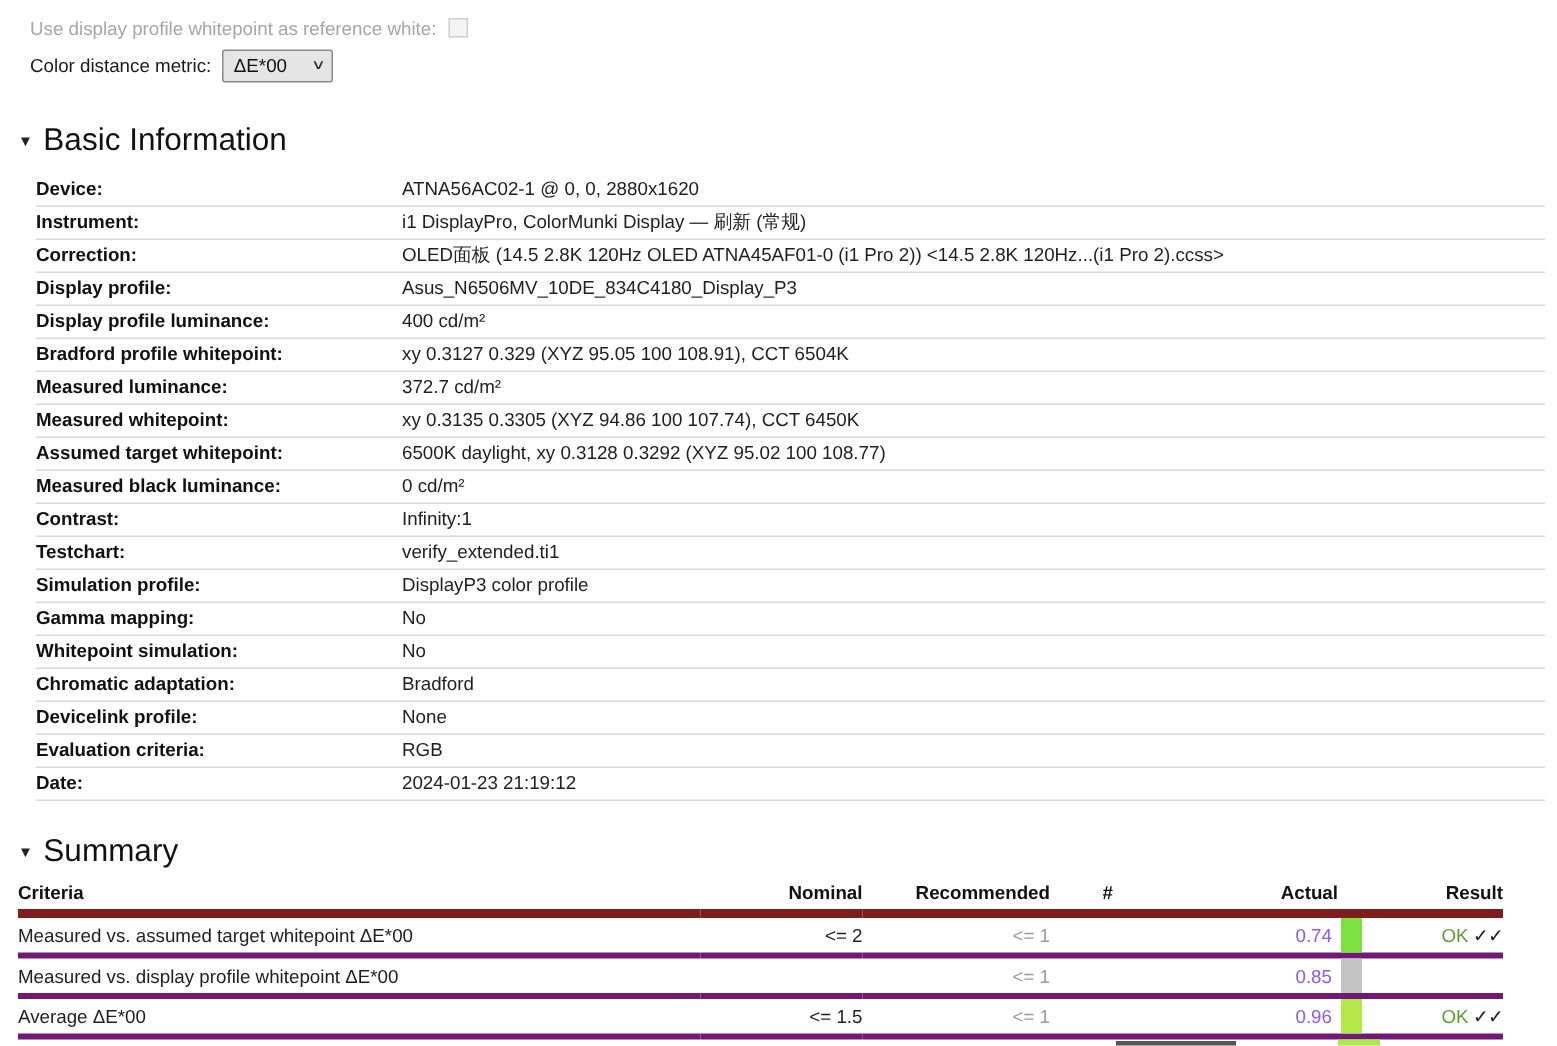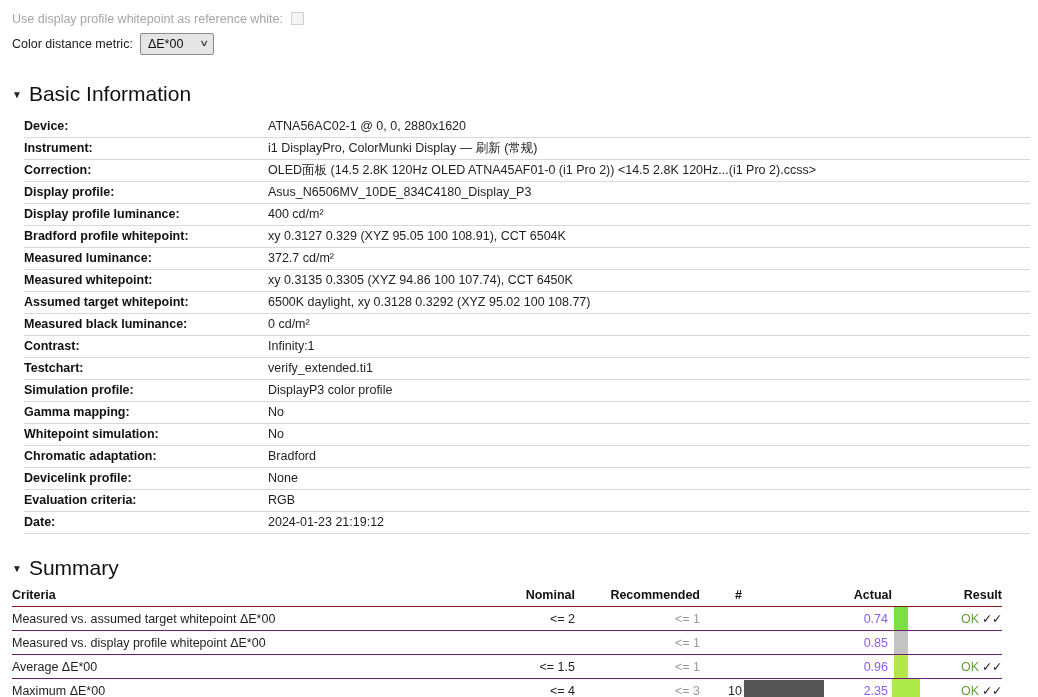--- a/index.html
+++ b/index.html
@@ -13,21 +13,21 @@
   }
   body {
     font-family: "Liberation Sans", "DejaVu Sans", sans-serif;
     font-size: 12.5px;
     color: #1a1a1a;
     -webkit-font-smoothing: antialiased;
   }
 
   
   .options {
-    padding: 6px 0 0 0;
+    padding: 6px 0 0 8px;
   }
   .opt-row {
     display: flex;
     align-items: center;
     height: 25px;
     padding-left: 12px;
   }
   .opt-label {
     font-size: 12.5px;
     white-space: nowrap;
@@ -120,29 +120,29 @@
     width: 990px;
     margin-left: 12px;
     margin-top: 3px;
     table-layout: fixed;
   }
   .summary th {
     font-size: 12.5px;
     font-weight: bold;
     color: #111;
     padding: 0 0 4px 0;
-    border-bottom: 1px solid #7f1d1d;
+    border-bottom: 6px solid #7f1d1d;
     text-align: right;
     vertical-align: bottom;
     white-space: nowrap;
   }
   .summary th.crit { text-align: left; }
   .summary td {
     font-size: 12.5px;
-    border-bottom: 1px solid #701a75;
+    border-bottom: 4px solid #701a75;
     padding: 3px 0 3px 0;
     height: 21.5px;
     text-align: right;
     vertical-align: middle;
     white-space: nowrap;
   }
   .summary td.crit { text-align: left; color: #1f1f1f; }
   .col-crit { width: 455px; }
   .col-nom  { width: 108px; }
   .col-rec  { width: 125px; }

